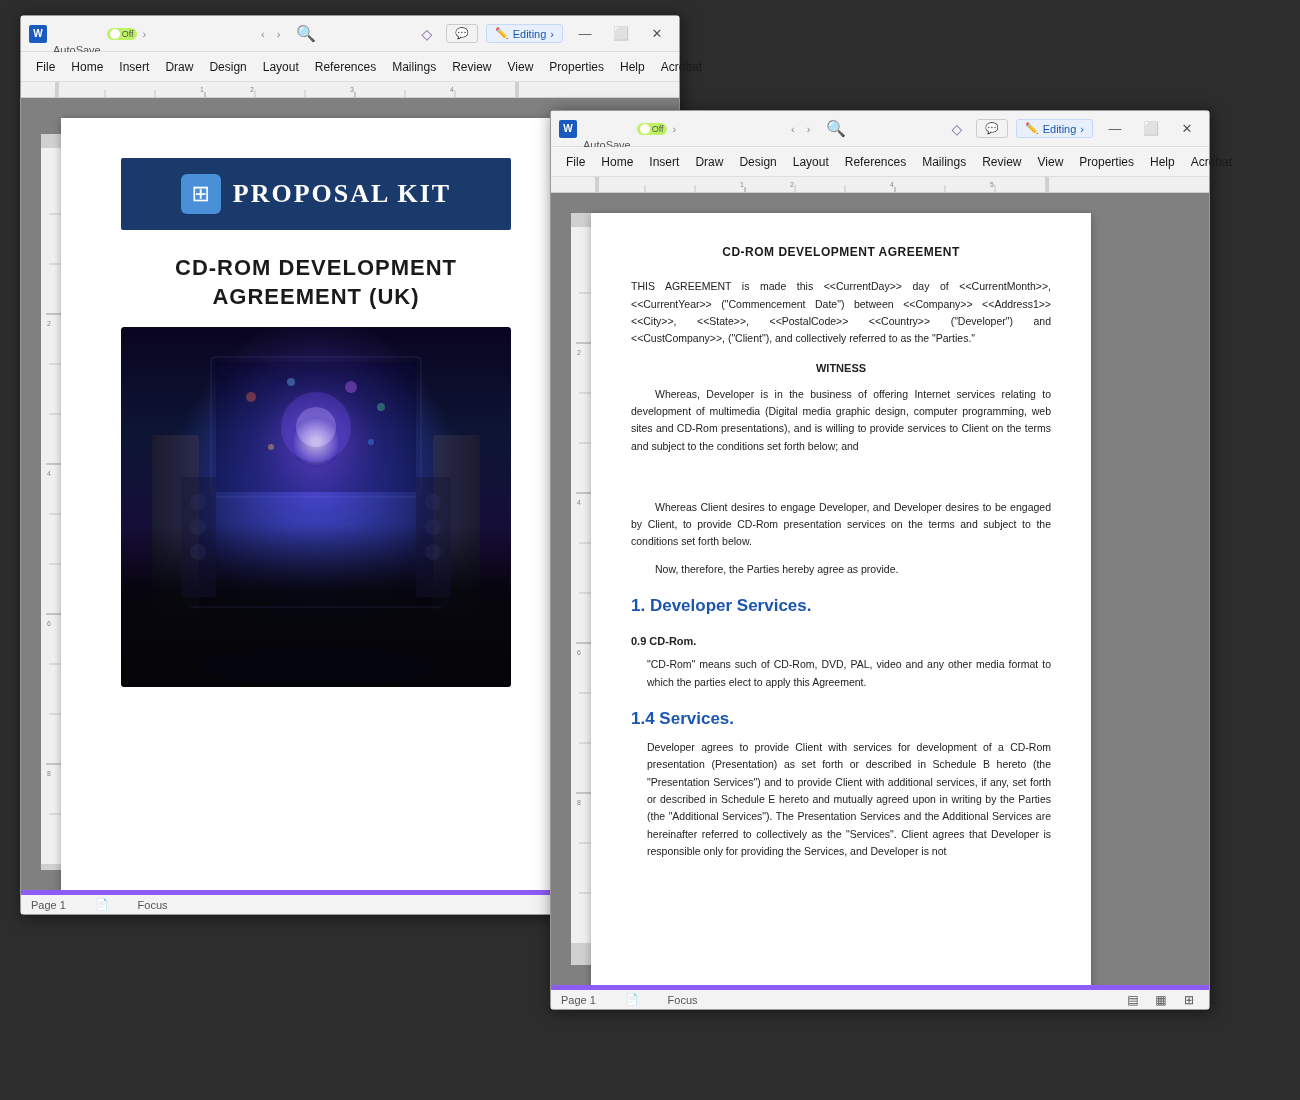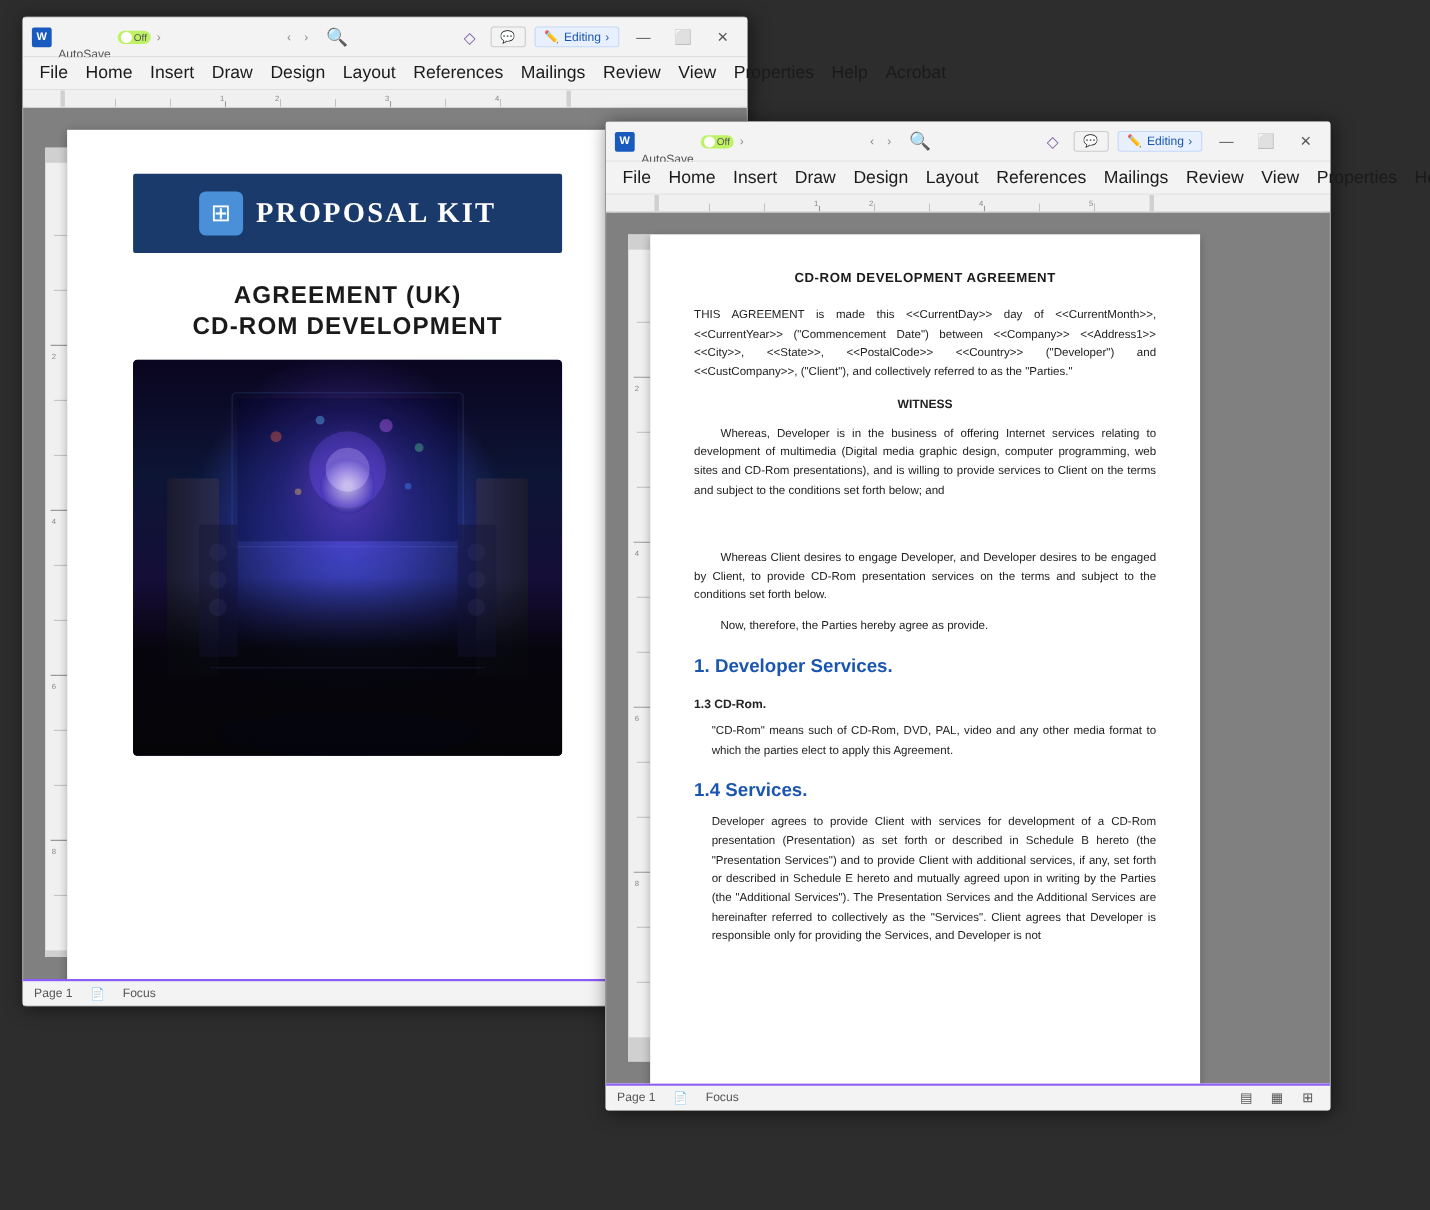--- a/index.html
+++ b/index.html
@@ -136,21 +136,21 @@
       display: flex;
       align-items: center;
       height: 30px;
       padding: 0 8px;
       background: #f3f3f3;
       border-bottom: 1px solid #ddd;
       flex-shrink: 0;
       gap: 2px;
     }
     .menu-item {
-      font-size: 16px;
+      font-size: 12px;
       color: #1a1a1a;
       padding: 3px 7px;
       border-radius: 3px;
       cursor: pointer;
     }
     .editing-btn {
       margin-left: auto;
       display: flex;
       align-items: center;
       gap: 4px;
@@ -323,27 +323,27 @@
       height: 50px;
       border-radius: 50%;
       background: radial-gradient(circle, white 10%, rgba(200,180,255,0.8) 40%, rgba(100,60,255,0.3) 70%, transparent 100%);
       box-shadow: 0 0 30px 15px rgba(150,100,255,0.4), 0 0 60px 30px rgba(80,40,200,0.2);
     }
 
     
     .status-bar {
       height: 24px;
       background: #f3f3f3;
-      border-top: 2px solid #8b5cf6;
+      border-top: 5px solid #8b5cf6;
       display: flex;
       align-items: center;
       padding: 0 10px;
       font-size: 11px;
       color: #555;
-      gap: 16px;
+      gap: 29px;
       flex-shrink: 0;
     }
     .status-right {
       margin-left: auto;
       display: flex;
       align-items: center;
       gap: 8px;
     }
     .view-btn {
       width: 20px;
@@ -507,22 +507,22 @@
       </div>
 
       <div class="page" style="flex:1; max-width:500px;">
 
         <div class="cover-header">
           <div class="cover-logo-box"></div>
           <div class="cover-logo-text">PROPOSAL KIT</div>
         </div>
 
         <div class="cover-title">
+          <div>CD-ROM DEVELOPMENT</div>
           <div>AGREEMENT (UK)</div>
-          <div>CD-ROM DEVELOPMENT</div>
         </div>
 
         <div class="cover-image-placeholder">
           <div class="cover-image-inner">
             <div class="stage-lights"></div>
             <div class="speakers-left"></div>
             <div class="speakers-right"></div>
             <div class="center-orb"></div>
             <div class="audience-silhouette"></div>
 
@@ -680,21 +680,21 @@
           <div class="witness-heading">WITNESS</div>
 
           <p style="text-indent:24px;">Whereas, Developer is in the business of offering Internet services relating to development of multimedia (Digital media graphic design, computer programming, web sites and CD-Rom presentations), and is willing to provide services to Client on the terms and subject to the conditions set forth below; and</p>
 
           <p style="text-indent:24px;margin-top:44px;">Whereas Client desires to engage Developer, and Developer desires to be engaged by Client, to provide CD-Rom presentation services on the terms and subject to the conditions set forth below.</p>
 
           <p style="text-indent:24px;">Now, therefore, the Parties hereby agree as provide.</p>
 
           <div class="section-heading">1. Developer Services.</div>
 
-          <div class="subsection-heading">1.3 CD-Rom.</div>
+          <div class="subsection-heading">0.9 CD-Rom.</div>
 
           <p style="padding-left:16px;">"CD-Rom" means such of CD-Rom, DVD, PAL, video and any other media format to which the parties elect to apply this Agreement.</p>
 
           <div class="section-heading">1.4 Services.</div>
 
           <p style="padding-left:16px;">Developer agrees  to provide Client with services for development of a CD-Rom presentation (Presentation) as set forth or described in Schedule B hereto  (the "Presentation Services") and to provide Client with additional services, if any, set forth or described in Schedule E hereto and mutually agreed upon in writing by the Parties (the "Additional Services"). The Presentation Services and the Additional Services are hereinafter referred to collectively as the "Services". Client agrees that Developer is responsible only for providing the Services, and Developer is not</p>
         </div>
 
       </div>
     </div>

